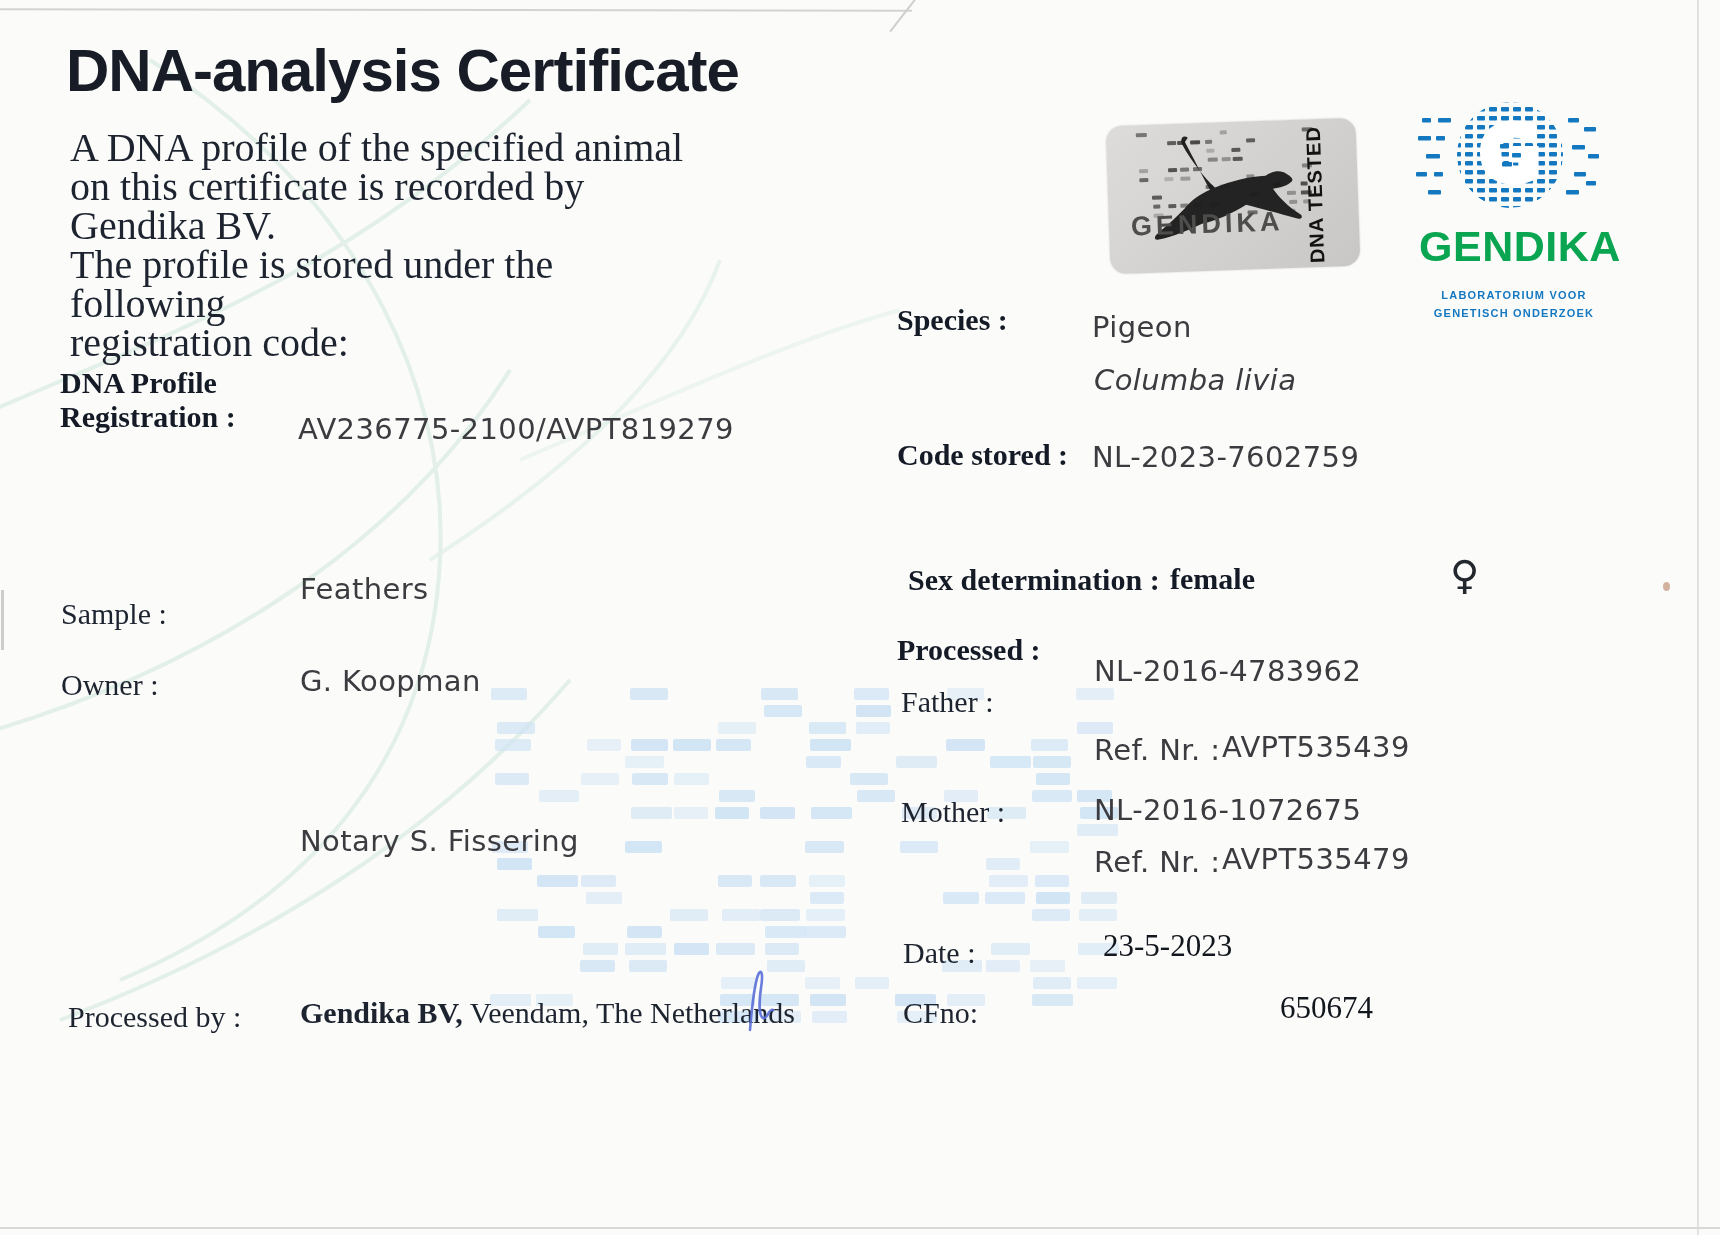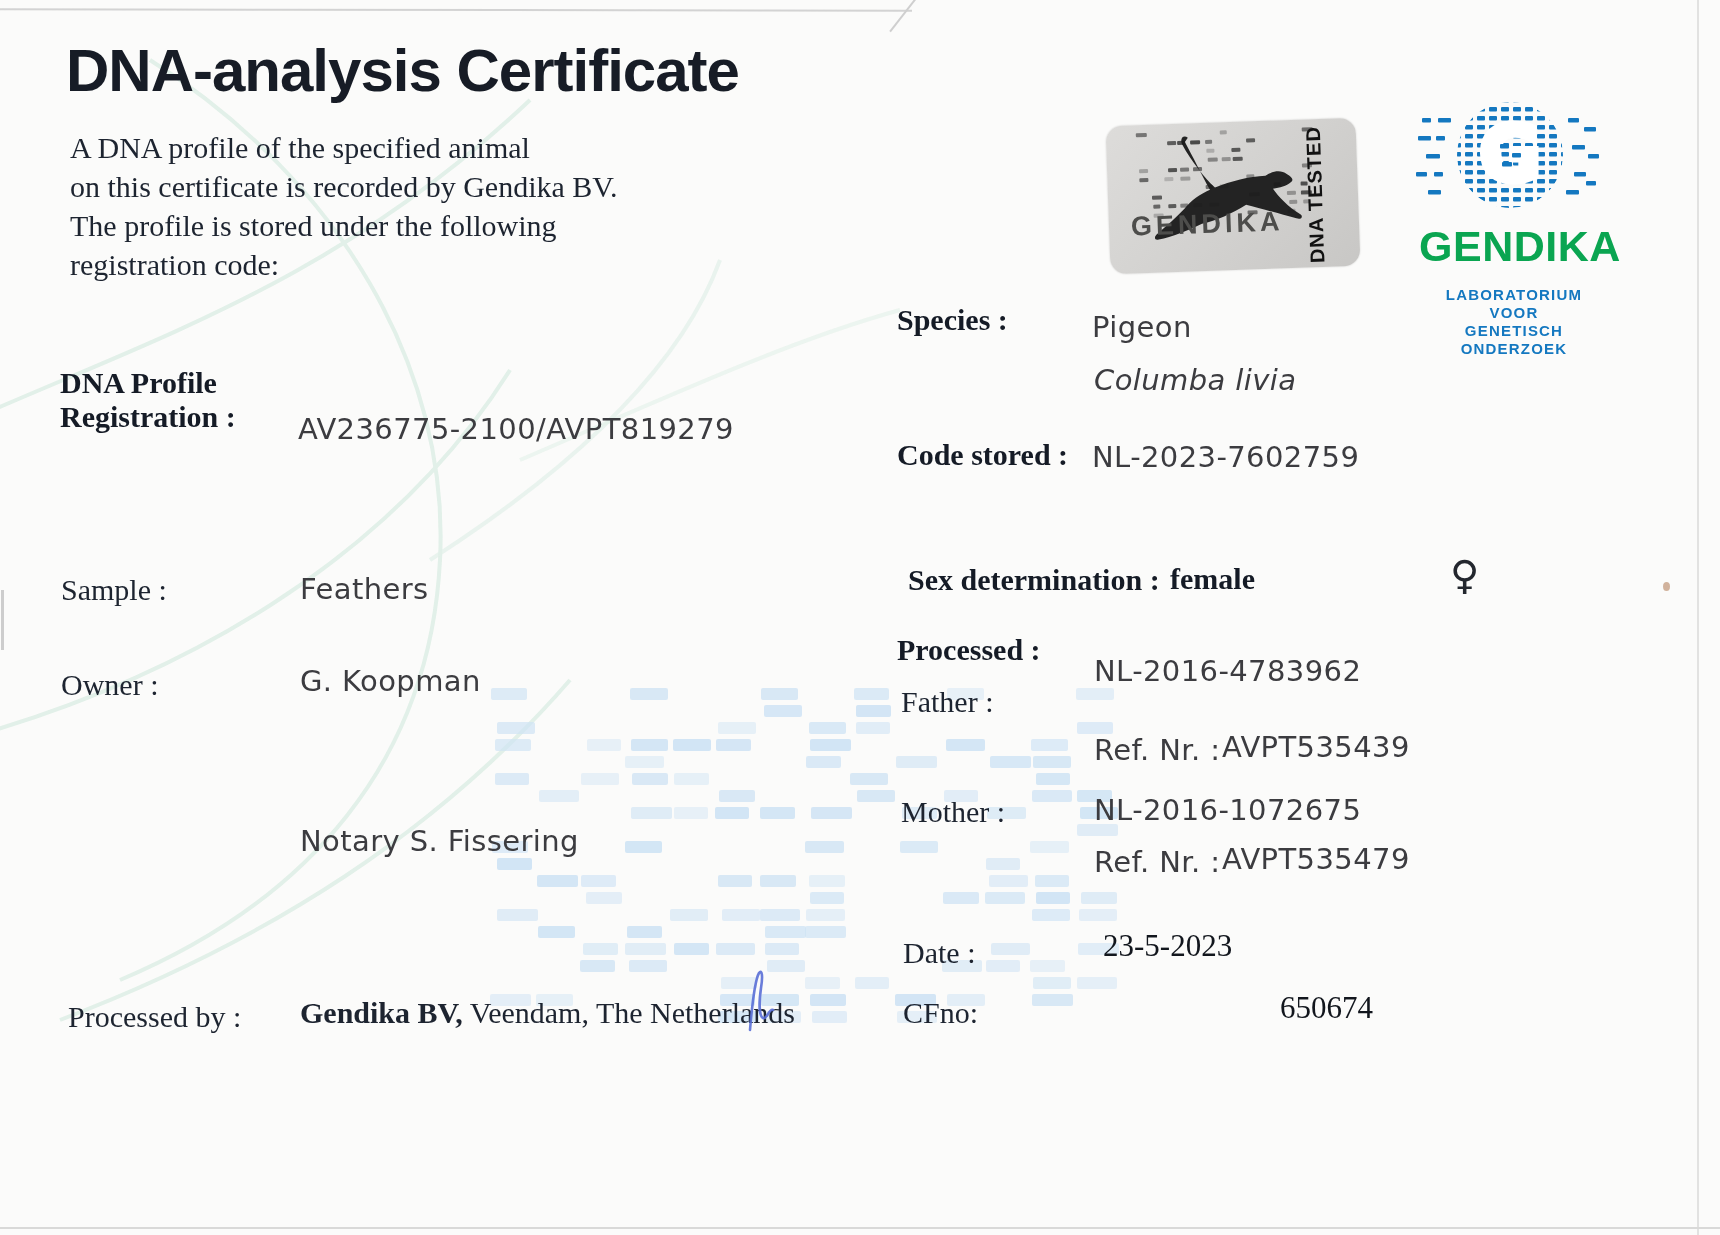--- a/index.html
+++ b/index.html
@@ -2,40 +2,40 @@
 <html style="--logo-blue: #1478c0; --logo-green: #0aa551; --wm-blue: #cfe3f4; --sig-blue: #5a6fd6;"><head>
 <meta charset="utf-8">
 <style>
   html,body{margin:0;padding:0;background:#888;}
   .page{position:relative;width:1720px;height:1235px;background:#fbfbfa;overflow:hidden;
         font-family:"Liberation Serif","DejaVu Serif",serif;color:#1b212b;}
   .abs{position:absolute;}
   
   .title{font-family:"Liberation Sans","DejaVu Sans",sans-serif;font-weight:700;
          font-size:60px;letter-spacing:-1px;color:#171c26;}
-  .para{font-size:30px;line-height:39px;color:#1d2430;white-space:pre-line;}
+  .para{font-size:40px;line-height:39px;color:#1d2430;white-space:pre-line;}
   .lbl{font-size:30px;color:#1d2430;}
   .lbl-b{font-size:30px;font-weight:700;color:#151b26;}
   .two-line{line-height:34px;white-space:pre-line;}
   .hand{font-family:"DejaVu Sans",sans-serif;font-size:29px;color:#3c3c40;letter-spacing:0.4px;}
   .hand-i{font-style:italic;}
   .serif-val{font-size:31px;color:#12161d;}
   
   .sticker{left:1108px;top:122px;width:250px;height:148px;background:linear-gradient(135deg,#dddcda 0%,#d2d1cf 55%,#c8c7c5 100%);
            border-radius:16px;transform:rotate(-2deg);box-shadow:0 0 2px rgba(0,0,0,.18);}
   .sticker-brand{position:absolute;left:22px;top:86px;font-family:"Liberation Sans","DejaVu Sans",sans-serif;
                  font-weight:700;font-size:27px;letter-spacing:4px;color:#4d4d4b;}
   .sticker-tested{position:absolute;right:-26px;top:64px;transform:rotate(-90deg);transform-origin:center;
                   font-family:"Liberation Sans","DejaVu Sans",sans-serif;font-weight:700;font-size:20px;
                   letter-spacing:1px;color:#121212;white-space:nowrap;}
   
   .logo-brand{left:1419px;top:222px;font-family:"Liberation Sans","DejaVu Sans",sans-serif;
               font-weight:700;font-size:43px;letter-spacing:0.5px;color:var(--logo-green);}
   .logo-sub{left:1424px;top:286px;font-family:"Liberation Sans","DejaVu Sans",sans-serif;
-            font-weight:700;font-size:15px;line-height:18px;letter-spacing:1.2px;color:var(--logo-blue);
+            font-weight:700;font-size:11px;line-height:18px;letter-spacing:1.2px;color:var(--logo-blue);
             text-align:center;width:180px;white-space:pre-line;}
   
   .scanline-top{left:0;top:9px;width:912px;height:2px;background:#c9c9c9;transform:rotate(.08deg);opacity:.8;}
   .scanline-diag{left:902px;top:-6px;width:2px;height:42px;background:#cfcfcf;transform:rotate(38deg);}
   .scanline-right{left:1697px;top:0;width:2px;height:1235px;background:#e2e2e1;}
   .scanline-bottom{left:0;top:1227px;width:1720px;height:2px;background:#d9d9d8;}
   .scanline-left{left:1px;top:590px;width:3px;height:60px;background:#b9b9b9;opacity:.7;}
   .speck{left:1663px;top:582px;width:7px;height:9px;background:#c7a085;border-radius:50%;opacity:.8;}
   .wm-dash{position:absolute;border-radius:2px;background:var(--wm-blue);}
   .gel-dash{position:absolute;border-radius:1px;background:#242424;}
@@ -178,21 +178,21 @@
 
   <div class="abs para" style="left:70px;top:128px;width:640px;">A DNA profile of the specified animal
 on this certificate is recorded by Gendika BV.
 The profile is stored under the following
 registration code:</div>
 
   <div class="abs lbl-b two-line" style="left:60px;top:366px;">DNA Profile
 Registration :</div>
   <div class="abs hand" style="left:298px;top:412px;">AV236775-2100/AVPT819279</div>
 
-  <div class="abs lbl" style="left:61px;top:573px;text-align:right;">Sample :</div>
+  <div class="abs lbl" style="left:61px;top:597px;text-align:right;">Sample :</div>
   <div class="abs hand" style="left:300px;top:572px;">Feathers</div>
 
   <div class="abs lbl" style="left:61px;top:668px;">Owner :</div>
   <div class="abs hand" style="left:300px;top:664px;">G. Koopman</div>
 
   <div class="abs hand" style="left:300px;top:824px;">Notary S. Fissering</div>
 
   <div class="abs lbl" style="left:68px;top:1000px;">Processed by :</div>
   <div class="abs lbl" style="left:300px;top:996px;">
     <b>Gendika BV,</b><span> Veendam, The Netherlands</span>

